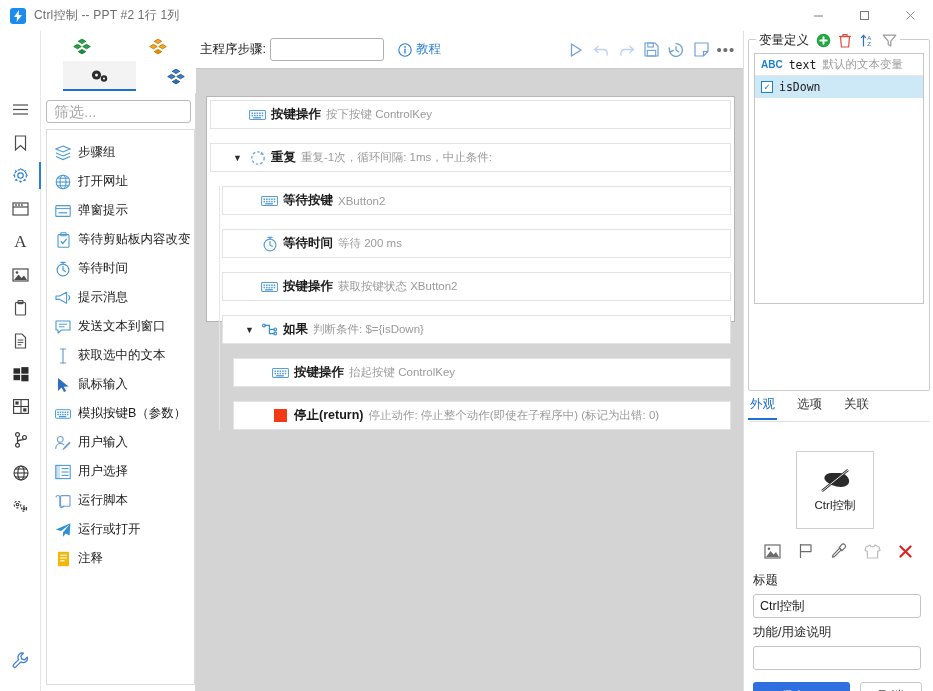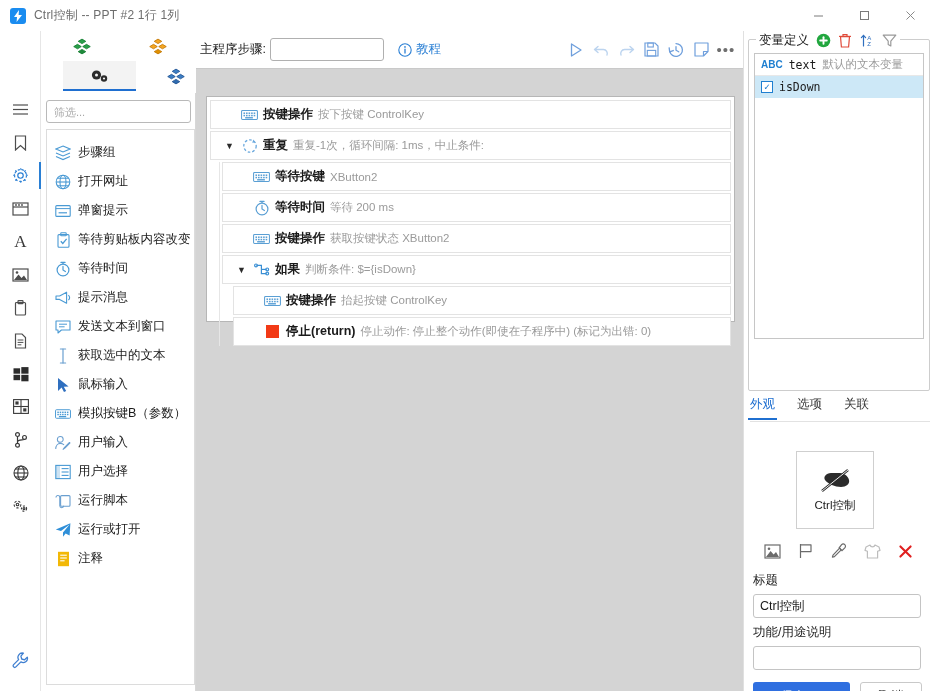--- a/index.html
+++ b/index.html
@@ -77,21 +77,21 @@
     position:absolute; left:41px; top:93px; width:155px; height:598px;
     background:#ffffff; border-right:1px solid #d7d7d7;
   }
   .filterbox {
     position:absolute; left:5px; top:7px; width:145px; height:23px;
     border:1px solid #b9b9b9; border-radius:3px; background:#fff;
     display:flex; align-items:center;
   }
   .filterbox input {
     border:0; outline:0; background:transparent; flex:1;
-    font-family:inherit; font-size:11px; color:#be185d;
+    font-family:inherit; font-size:15px; color:#be185d;
     padding:0 4px 0 7px; height:21px;
   }
   .filterbox input::placeholder { color:#a8a8a8; }
   .filter-clear {
     width:22px; height:21px; display:flex; align-items:center; justify-content:center;
     color:#333; font-size:13px;
   }
   .actionlist {
     position:absolute; left:5px; top:36px; width:149px; height:556px;
     background:#fff; border:1px solid #dcdcdc; border-top:1px solid #dcdcdc;
@@ -130,21 +130,21 @@
     border-top:1px solid #c9c9c9;
   }
   .treebox {
     position:absolute; left:10px; top:27px; width:529px; height:226px;
     background:#ffffff; border:1px solid #b6b6b6;
     padding:3px;
   }
   .step {
     height:29px; display:flex; align-items:center;
     background:#ffffff; border:1px solid #e3e3e3;
-    margin-bottom:2px; padding-left:12px; gap:5px;
+    margin-bottom:14px; padding-left:20px; gap:5px;
     overflow:hidden; white-space:nowrap;
   }
   .step .tw {
     width:13px; flex:0 0 13px; display:flex; align-items:center; justify-content:center;
     color:#2b2b2b; font-size:9px;
   }
   .step .sico { width:17px; flex:0 0 17px; display:flex; align-items:center; justify-content:center; }
   .step .sico svg { display:block; }
   .step .stitle { font-size:12.5px; font-weight:bold; color:#1a1a1a; }
   .step .sdesc { font-size:11.5px; color:#9a9a9a; }
@@ -162,21 +162,21 @@
     border:1px solid #cdcdcd; border-radius:2px;
   }
   .grp-legend {
     position:absolute; left:7px; top:-9px; height:18px; background:#fff;
     padding:0 3px; display:flex; align-items:center; gap:6px;
   }
   .grp-legend .lg-text { font-size:12.5px; color:#1a1a1a; }
   .grp-ic { width:16px; height:16px; display:flex; align-items:center; justify-content:center; }
   .grp-ic svg { display:block; }
   .varlist {
-    position:absolute; left:5px; top:13px; width:170px; height:286px;
+    position:absolute; left:5px; top:13px; width:170px; height:251px;
     border:1px solid #c6c6c6; background:#fff; overflow:hidden;
   }
   .var-row {
     height:22px; display:flex; align-items:center; gap:6px; padding-left:6px;
     border-bottom:1px solid #e8e8e8;
     font-family:"DejaVu Sans Mono","Liberation Mono",monospace; font-size:11.5px; color:#1a1a1a;
   }
   .var-row.sel { background:#cde8f7; border-bottom:1px solid #cde8f7; }
   .var-abc { color:#1f7fd0; font-size:10px; font-weight:bold; font-family:"Liberation Sans",sans-serif; }
   .var-chk {

